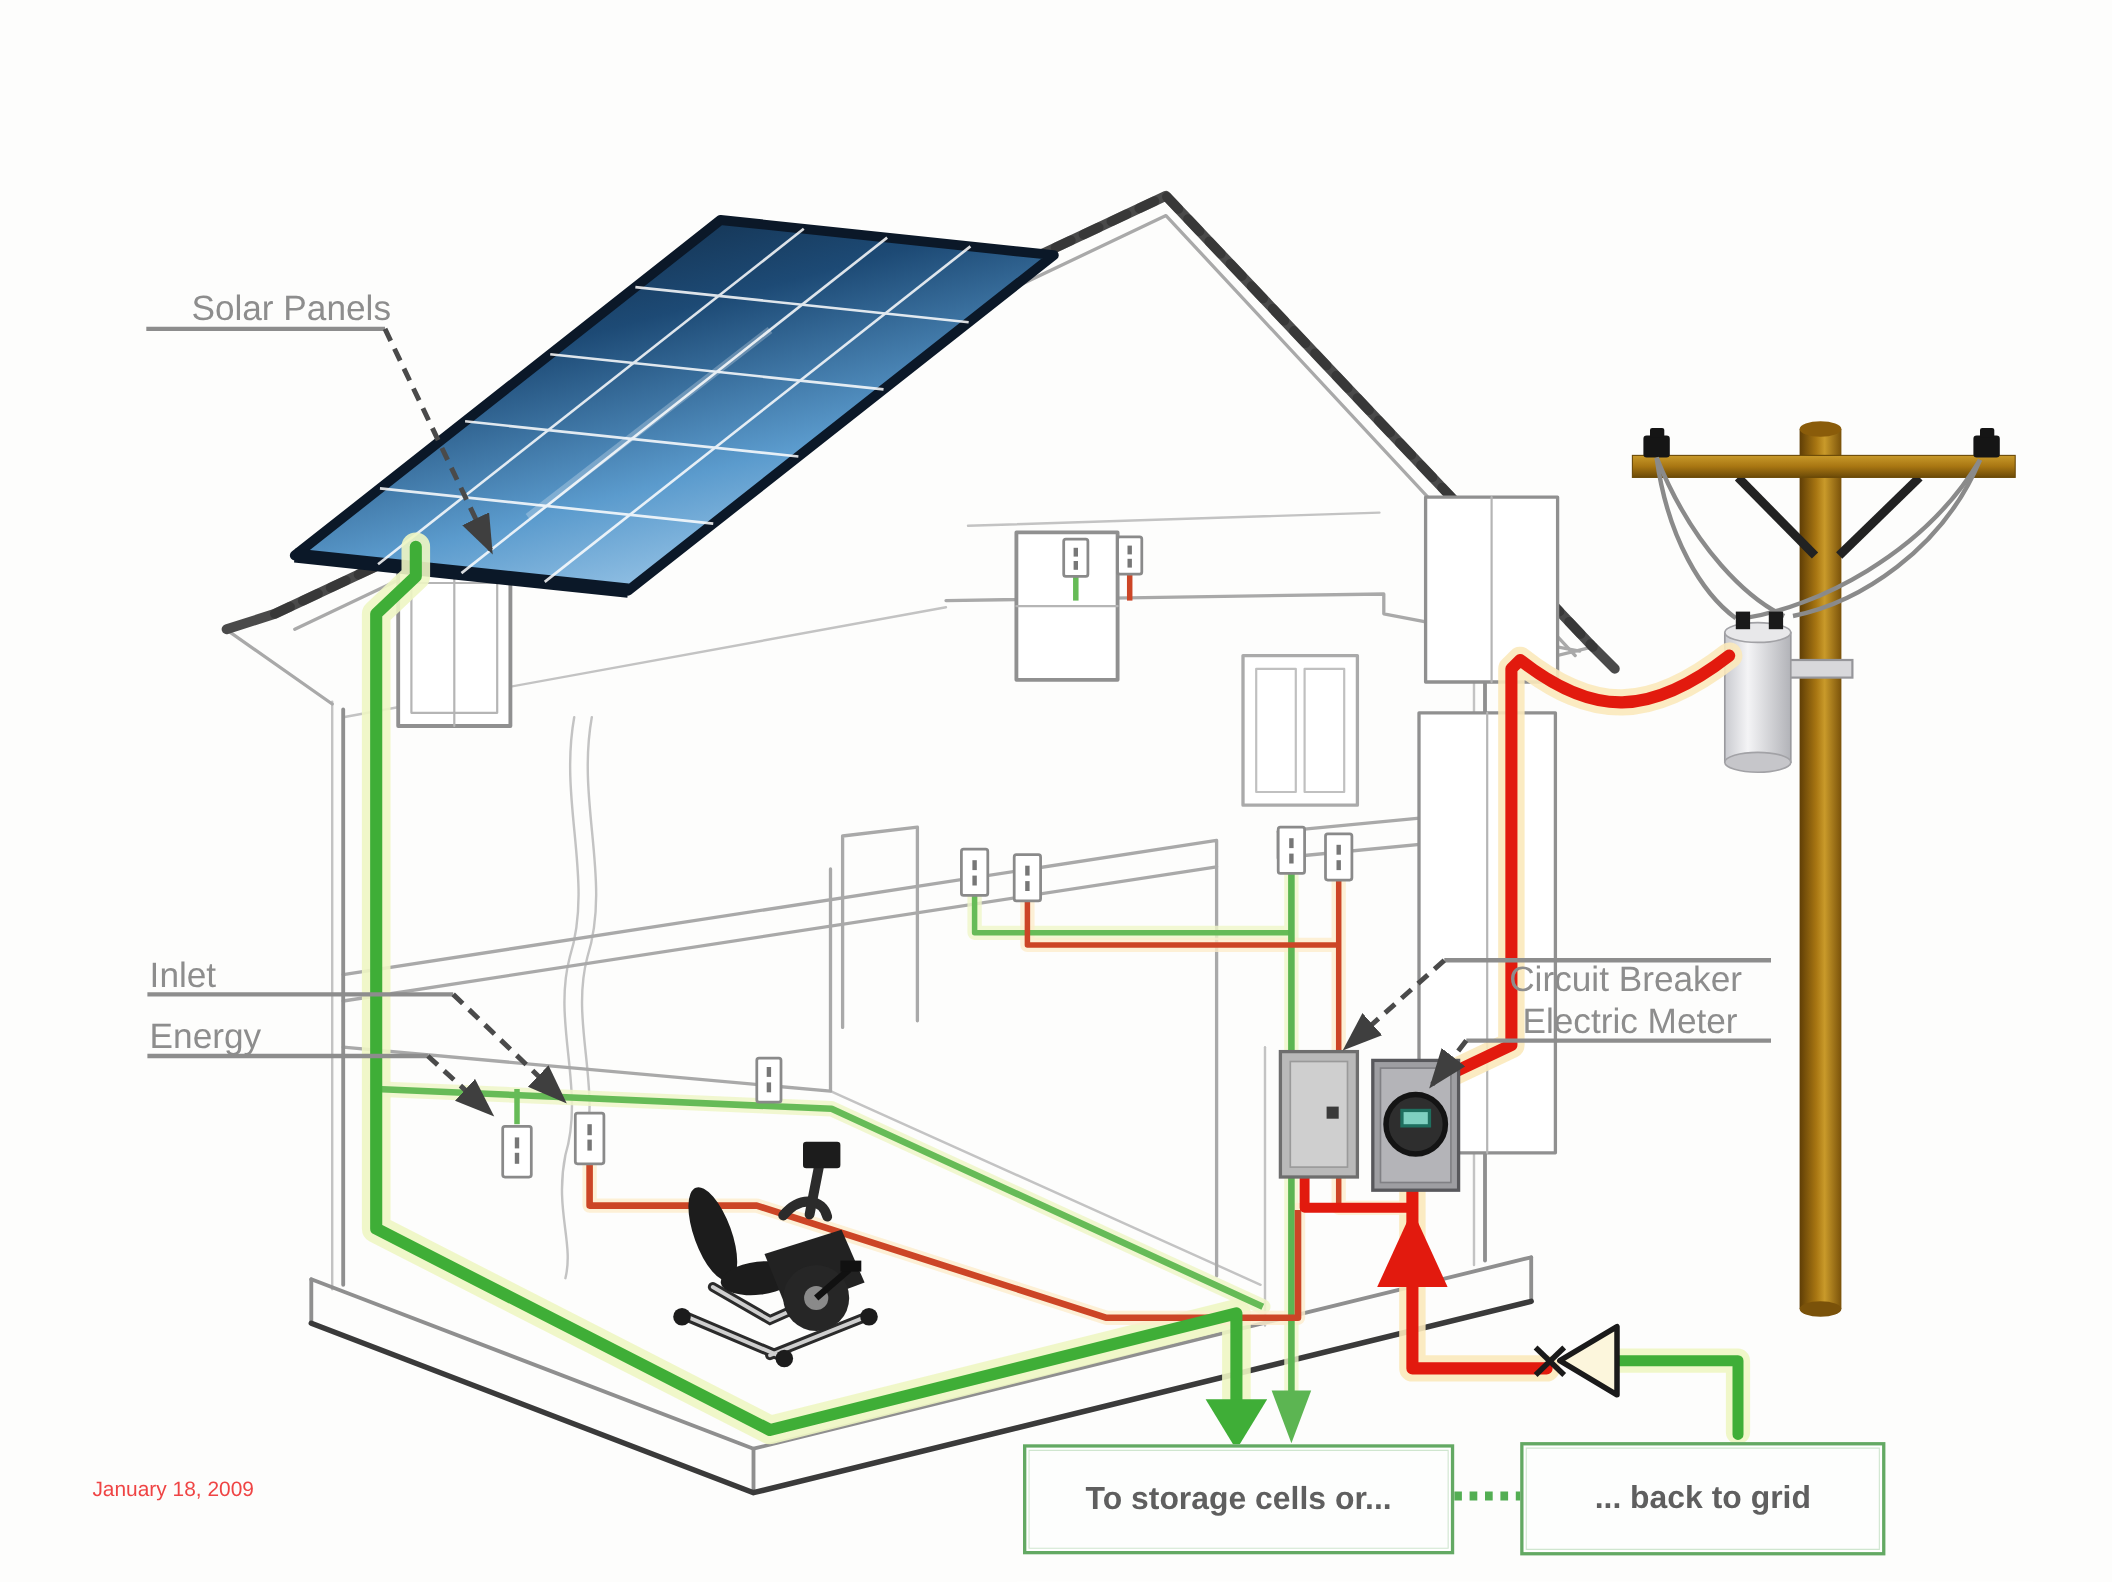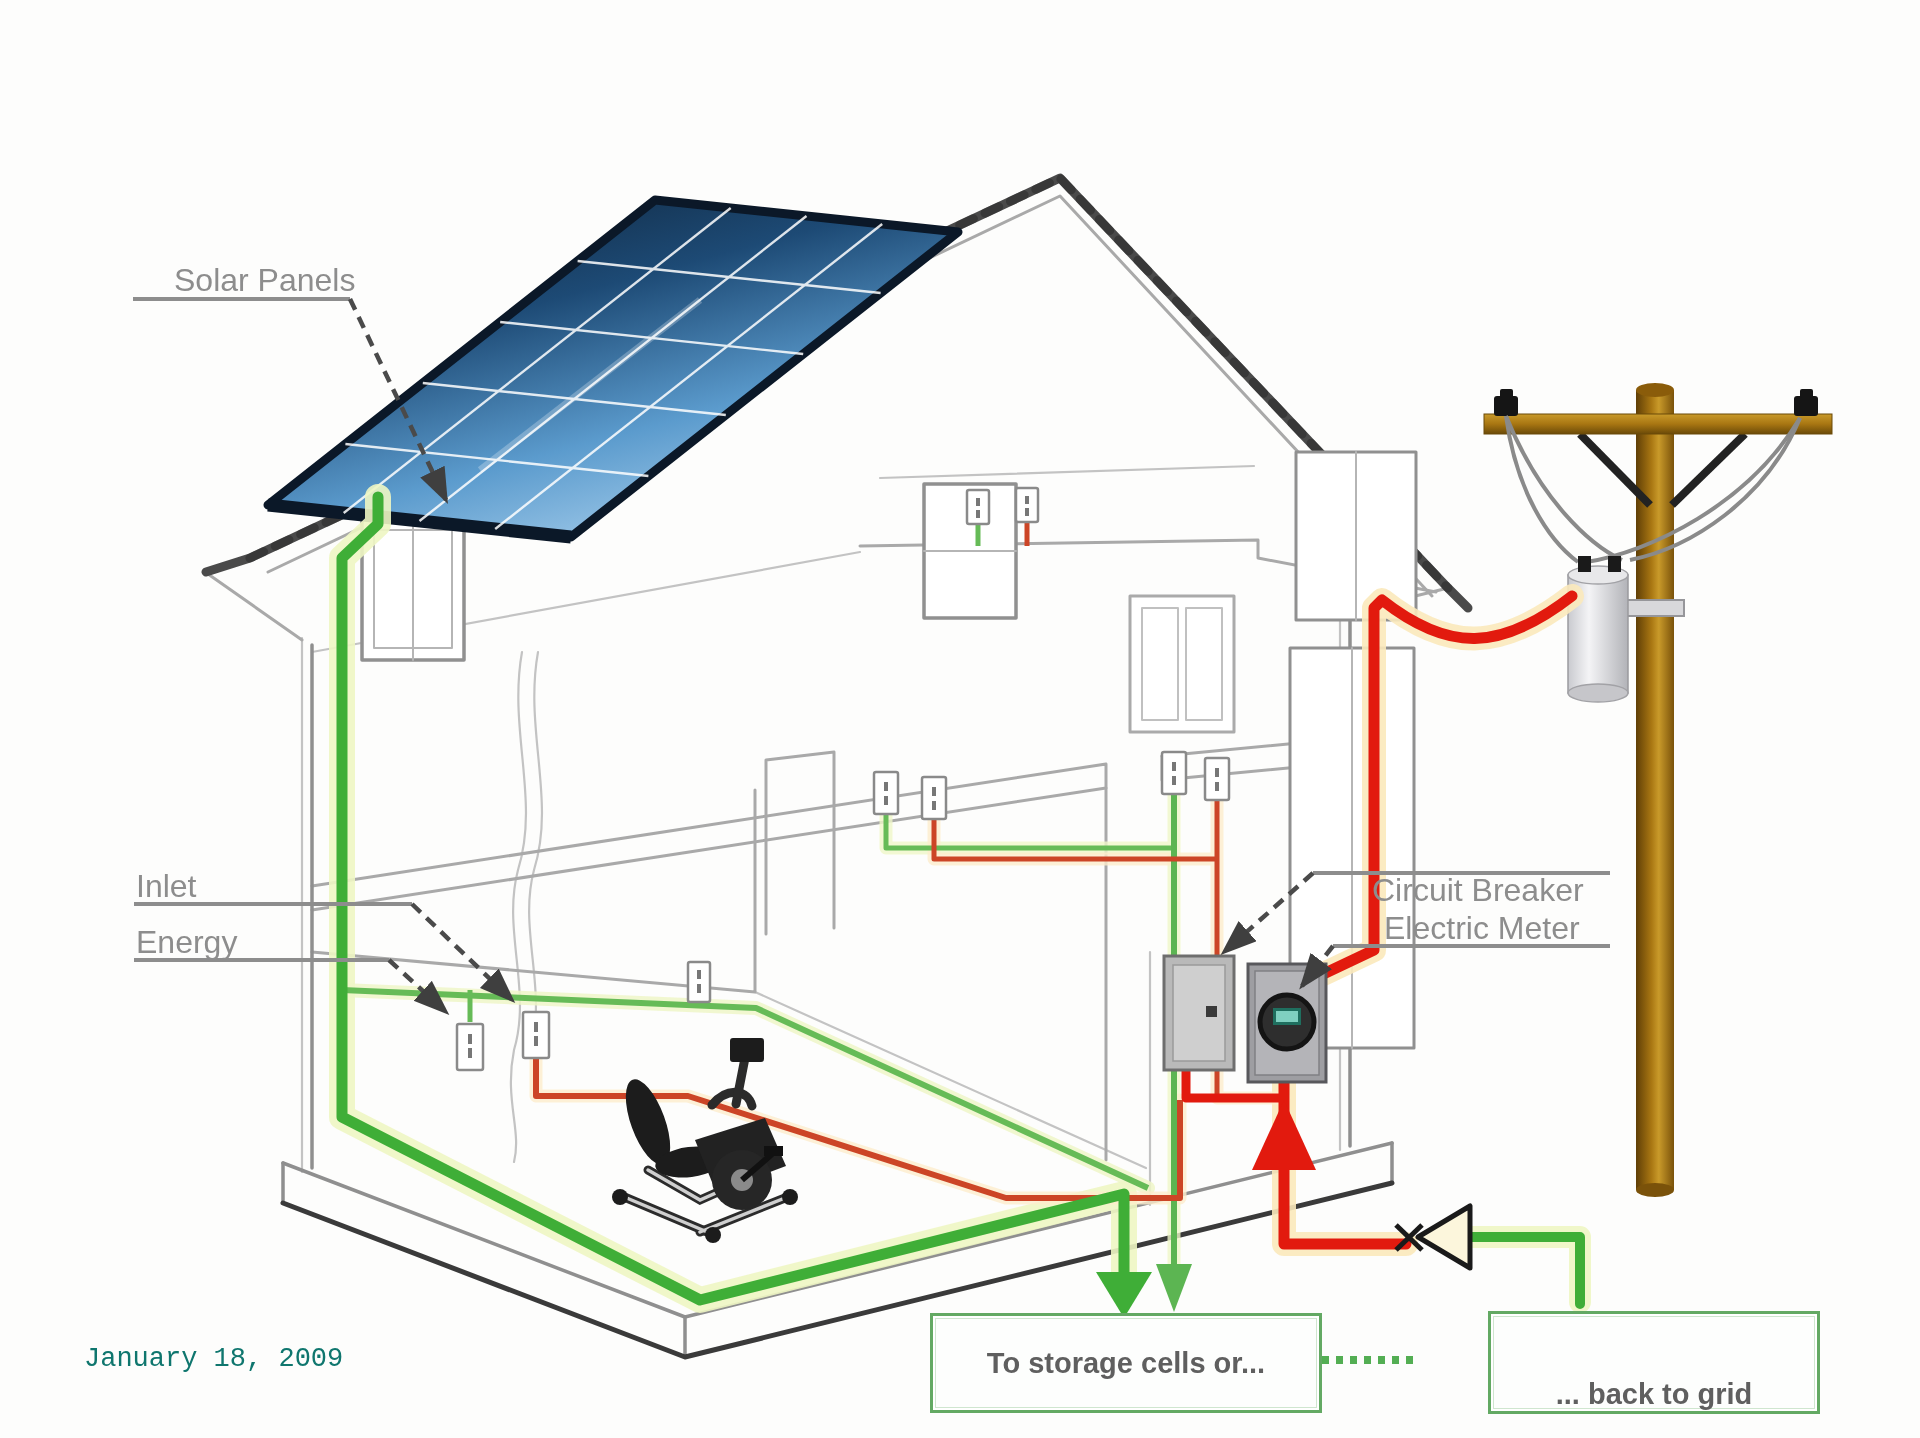--- a/index.html
+++ b/index.html
@@ -12,26 +12,26 @@
     .title{color:transparent;-webkit-text-stroke:2.6px #bf8163;}
   }
   .subtitle{left:1032px;top:128px;font-size:31px;font-weight:700;color:#7a7a7a;}
   .lbl{font-size:32px;color:#8d8d8d;}
   .lbl-solar{left:134px;top:262px;margin-left:40px;}
   .lbl-outlet{left:136px;top:868px;}
   .lbl-inlet{left:136px;top:924px;}
   .lbl-breaker{left:1372px;top:836px;margin-top:36px;}
   .lbl-meter{left:1384px;top:910px;}
   .date{left:84px;top:1344px;font-size:21px;color:#d2a habit;}
-  .date{left:84px;top:1344px;font-size:27px;color:#0f766e;font-family:Liberation Mono, monospace;}
+  .date{left:84px;top:1344px;font-size:19px;color:#ef4444;}
   .fbox{position:absolute;display:flex;align-items:center;justify-content:center;
         background:#fdfefd;border:3px solid #63a963;box-shadow:inset 0 0 0 2px #ffffff, inset 0 0 0 3px #cfe6cf;
         font-size:29px;font-weight:700;color:#5f5f5f;}
   .fbox-storage{left:930px;top:1313px;width:386px;height:94px;}
-  .fbox-grid{left:1488px;top:1311px;width:326px;height:97px;align-items:flex-end;}
+  .fbox-grid{left:1382px;top:1311px;width:326px;height:97px;}
 </style>
 </head>
 <body>
 
 <div class="stage">
 
 <svg width="1920" height="1438" viewBox="0 0 1920 1438">
   <defs>
     <linearGradient id="panelGrad" x1="0" y1="0" x2="0.55" y2="1">
       <stop offset="0" stop-color="#0c1e31"></stop>

